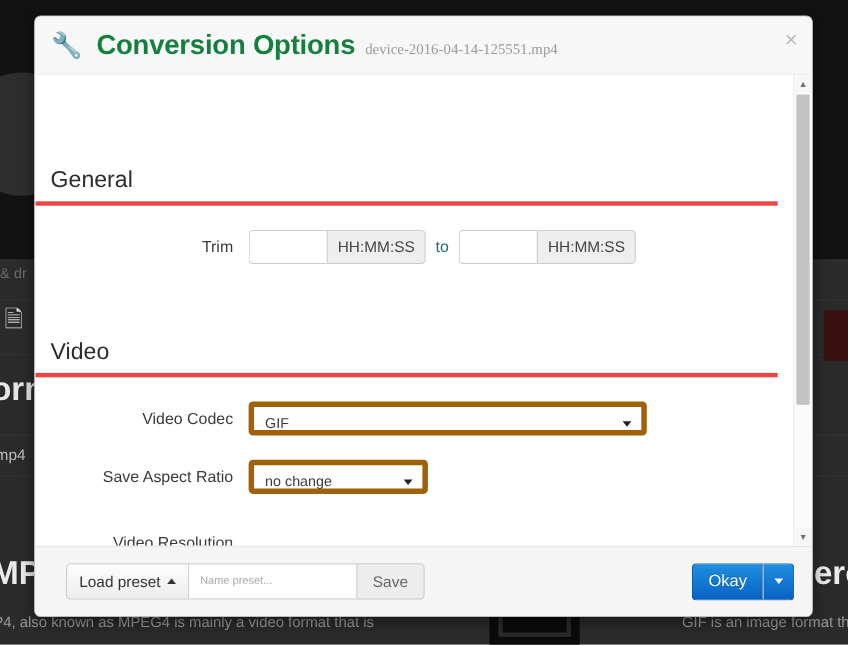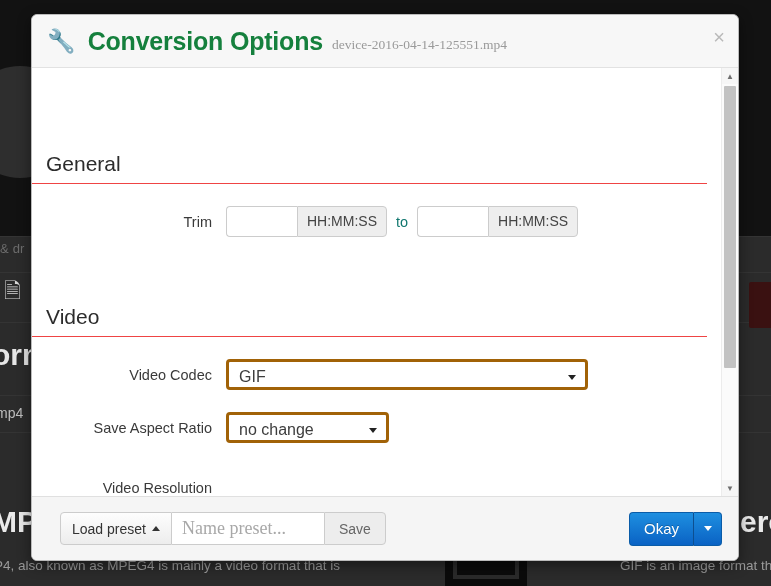--- a/index.html
+++ b/index.html
@@ -156,21 +156,21 @@
     background: #c2c2c2;
     border-radius: 1px;
   }
 
   
   .section-title {
     font-size: 21px;
     color: #2c2c2c;
     padding: 0 0 7px 14px;
     margin: 0 14px 0 0;
-    border-bottom: 1px solid #ef4444;
+    border-bottom: 4px solid #ef4444;
   }
   .sec-general { margin-top: 70px; }
   .sec-video   { margin-top: 68px; }
 
   .form-row {
     display: flex;
     align-items: center;
     margin-top: 22px;
   }
   .form-label {
@@ -206,24 +206,24 @@
   }
   .to-word {
     font-size: 14.5px; color: #0f766e;
     margin: 0 9px;
   }
 
   
   .sel {
     position: relative;
     height: 31px;
-    border: 3px solid #a16207;
+    border: 5px solid #a16207;
     border-radius: 4px;
     background: #fff;
-    font-size: 16px;
+    font-size: 13px;
     color: #3d3d3d;
     line-height: 29px;
     padding: 0 26px 0 10px;
     cursor: pointer;
     user-select: none;
     white-space: nowrap;
   }
   .sel::after {
     content: "";
     position: absolute; right: 9px; top: 13px;
@@ -276,22 +276,22 @@
     border-left: 4px solid transparent;
     border-right: 4px solid transparent;
     border-bottom: 5px solid #333;
     display: inline-block;
   }
   .preset-input {
     width: 152px;
     border: 1px solid #ccc;
     border-left: none; border-right: none;
     background: #fff;
-    font-size: 18px; color: #444;
-    padding: 0 10px; outline: none; font-family: Liberation Serif, serif;
+    font-size: 10px; color: #444;
+    padding: 0 10px; outline: none;
   }
   .preset-input::placeholder { color: #a8a8a8; }
   .btn-save {
     display: flex; align-items: center;
     padding: 0 14px;
     background: #ededed;
     border: 1px solid #ccc;
     border-radius: 0 4px 4px 0;
     font-size: 14px; color: #666;
     cursor: pointer;

